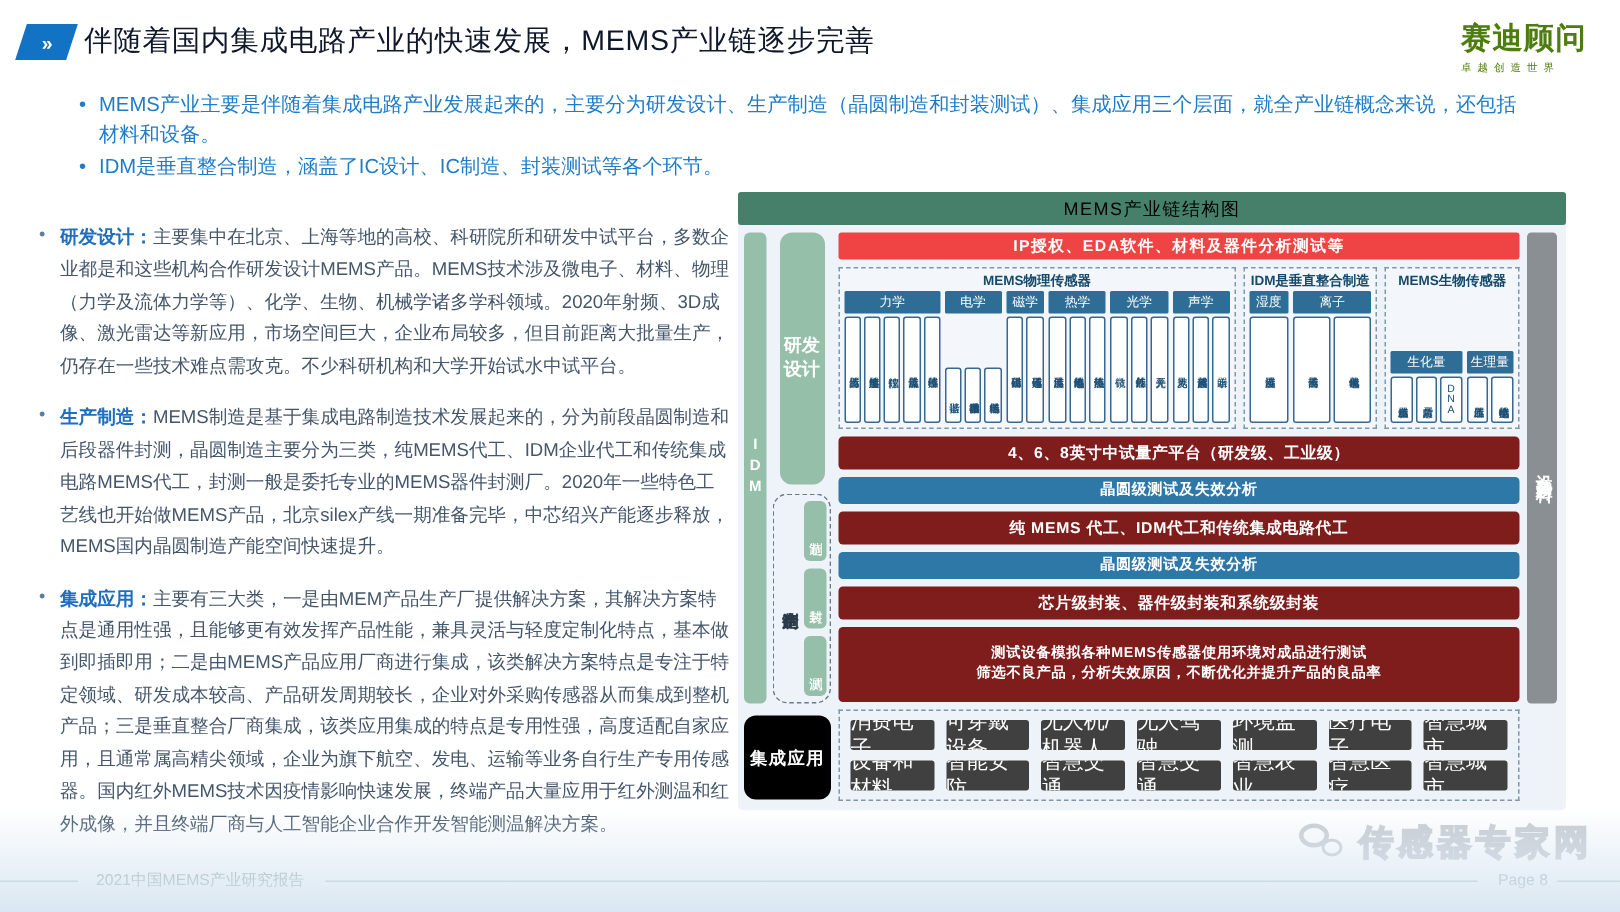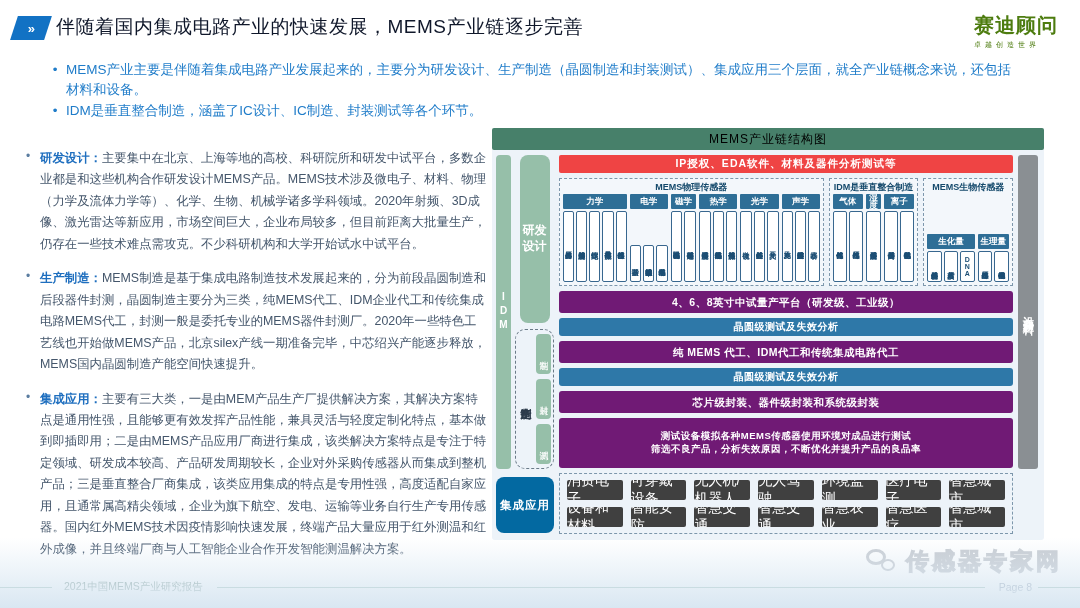--- a/index.html
+++ b/index.html
@@ -52,43 +52,43 @@
     font-size:12px; display:flex; align-items:center; justify-content:center; text-align:center; line-height:1.3;
     width:30px; margin:0 auto; }
   .rd-bar .wrap2 { width:26px; }
   .mfg-box { margin-top:6px; height:140px; border:1.5px dashed #6a7a88; border-radius:10px;
     display:flex; align-items:center; justify-content:center; gap:3px; padding:4px 2px; }
   .mfg-label { writing-mode:vertical-rl; text-orientation:upright; font-size:11px; font-weight:bold; color:#2b3a4a; }
   .mfg-chips { display:flex; flex-direction:column; gap:5px; height:100%; justify-content:center; }
   .chip { width:15px; flex:1; max-height:40px; background:#96bfa9; border-radius:4px; color:#fff;
     font-size:9px; display:flex; align-items:center; justify-content:center;
     writing-mode:vertical-rl; text-orientation:upright; }
-  .int-box { margin-top:8px; height:56px; background:#0369a1; border-radius:8px; color:#fff;
+  .int-box { margin-top:8px; height:56px; background:#000000; border-radius:8px; color:#fff;
     font-weight:bold; font-size:11.5px; display:flex; align-items:center; justify-content:center; letter-spacing:1px; }
 
   
   .dg-main { flex:1; display:flex; flex-direction:column; gap:5px; }
   .ip-bar { height:20px; background:#ef4444; border-radius:2px; color:#fff; font-size:10.5px; font-weight:bold;
     display:flex; align-items:center; justify-content:center; letter-spacing:1px; }
   .panels { display:flex; gap:5px; height:122px; }
   .panel { border:1px dashed #7d97ac; padding:2px 3px 3px 3px; display:flex; flex-direction:column; background:rgba(255,255,255,0.35); }
   .panel.phys { flex:3.3; } .panel.chem { flex:1.05; } .panel.bio { flex:1.05;gap:40px; }
   .panel-title { font-size:9px; font-weight:bold; color:#14496b; text-align:center; height:13px; flex:none; }
   .cats { display:flex; gap:3px; flex:1; }
-  .cat { display:flex; flex-direction:column; gap:2px;font-weight:bold; }
+  .cat { display:flex; flex-direction:column; gap:2px; }
   .cat-hd { height:15px; background:#2e6e96; color:#fff; font-size:8.5px; display:flex; align-items:center;
     justify-content:center; border-radius:1px; flex:none; overflow:hidden; line-height:1; text-align:center; }
   .cat-items { display:flex; gap:2px; flex:1; }
   .vbox { flex:1; border:1px solid #38678f; border-radius:2px; background:#fff; color:#1c4e74;
     font-size:7px; display:flex; align-items:center; justify-content:center;
     writing-mode:vertical-rl; text-orientation:upright; overflow:hidden; line-height:1; }
   .bars-stack { display:flex; flex-direction:column; gap:5px; }
   .bar { border-radius:3px; color:#fff; font-size:10.5px; font-weight:bold;
     display:flex; flex-direction:column; align-items:center; justify-content:center; line-height:1.35; letter-spacing:0.5px; }
-  .bar.dark { background:#701a75; height:22px; }
+  .bar.dark { background:#7f1d1d; height:22px; }
   .bar.mid  { background:#2e78a8; height:18px; font-size:10px; }
   .bar.tall { height:50px; font-size:9.5px; }
   .apps-panel { margin-top:auto; border:1px dashed #7d97ac; padding:6px 7px; }
   .apps-grid { display:grid; grid-template-columns:repeat(7,1fr); gap:7px 8px; }
   .app-box { height:20px; background:#404040; border-radius:2px; color:#fff; font-size:14px;
     display:flex; align-items:center; justify-content:center; overflow:hidden; }
 
   
   .rrail { width:22px; flex:none; }
   .gray-bar { width:20px; height:314px; background:#8a8f93; border-radius:3px; color:#fff; font-weight:bold;
@@ -229,27 +229,20 @@
                   <div class="vbox">麦克风</div>
                   <div class="vbox">超声波传感器</div>
                   <div class="vbox">水听器</div>
                 </div>
               </div>
             </div>
           </div>
           <div class="panel chem">
             <div class="panel-title">IDM是垂直整合制造</div>
             <div class="cats">
-              <div class="cat" style="flex-grow: 2; flex-basis: 0px;">
-                <div class="cat-hd">气体</div>
-                <div class="cat-items">
-                  <div class="vbox">气体传感器</div>
-                  <div class="vbox">气压传感器</div>
-                </div>
-              </div>
               <div class="cat" style="flex-grow: 1; flex-basis: 0px;">
                 <div class="cat-hd">湿度</div>
                 <div class="cat-items">
                   <div class="vbox">湿度传感器</div>
                 </div>
               </div>
               <div class="cat" style="flex-grow: 2; flex-basis: 0px;">
                 <div class="cat-hd">离子</div>
                 <div class="cat-items">
                   <div class="vbox">离子传感器</div>

